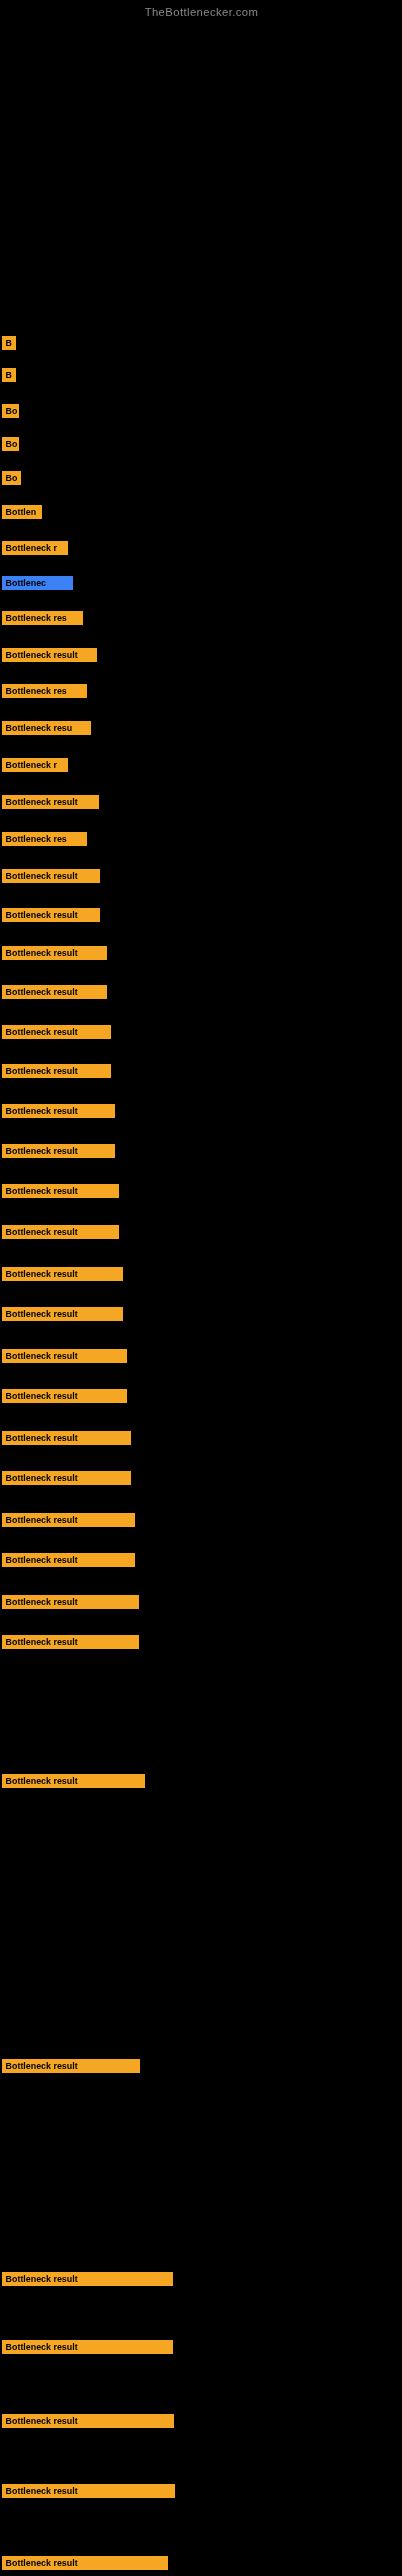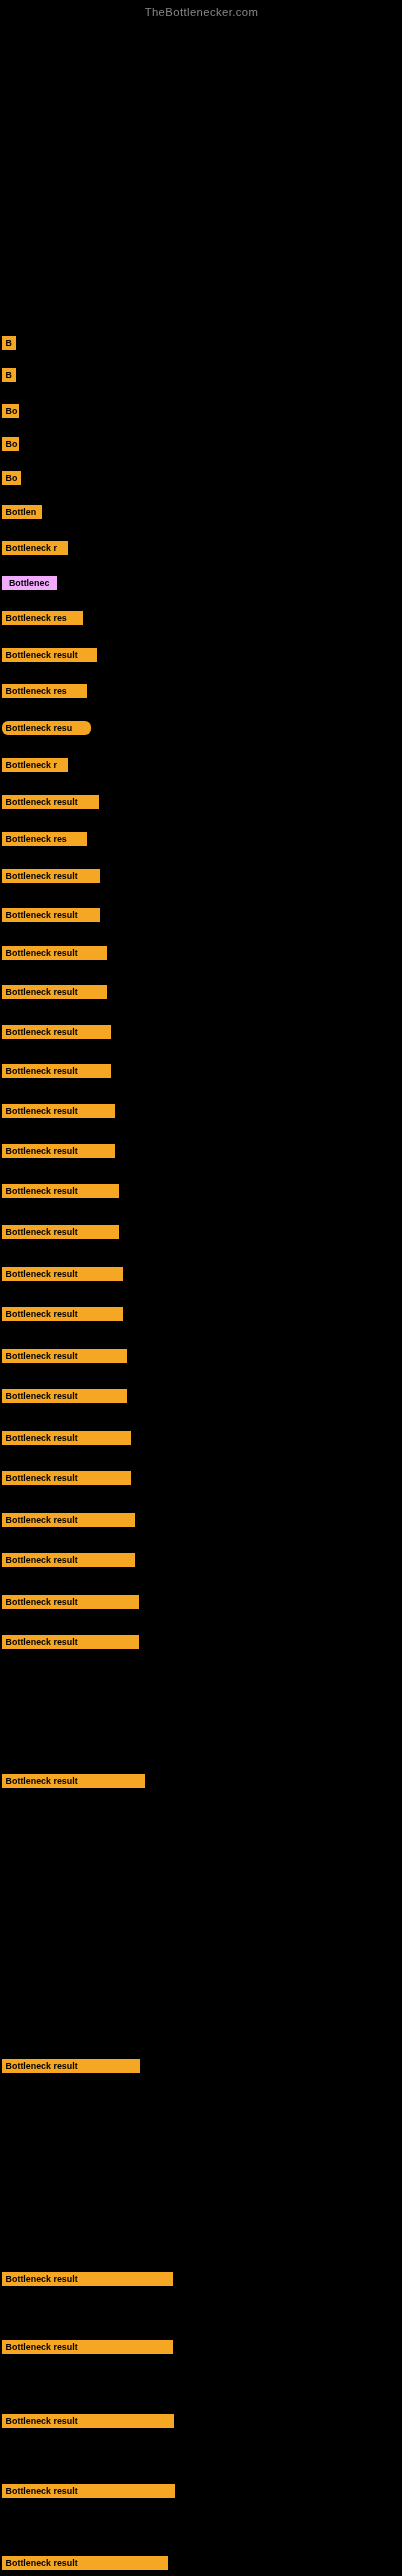--- a/index.html
+++ b/index.html
@@ -28,25 +28,25 @@
 <div class="site-title">TheBottlenecker.com</div>
 
 <div id="items-wrapper" style="position: relative; width: 403px; height: 2576px;">
 <div style="position: absolute; top: 314px; left: 1.6px;"><span style="display: inline-block; background-color: rgb(245, 166, 35); color: rgb(0, 0, 0); font-size: 8.9px; font-weight: bold; padding: 2.4px 4px; width: 14.5px; white-space: nowrap; overflow: hidden;">B</span></div>
     <div style="position: absolute; top: 346px; left: 1.6px;"><span style="display: inline-block; background-color: rgb(245, 166, 35); color: rgb(0, 0, 0); font-size: 8.9px; font-weight: bold; padding: 2.4px 4px; width: 14.5px; white-space: nowrap; overflow: hidden;">B</span></div>
     <div style="position: absolute; top: 382px; left: 1.6px;"><span style="display: inline-block; background-color: rgb(245, 166, 35); color: rgb(0, 0, 0); font-size: 8.9px; font-weight: bold; padding: 2.4px 4px; width: 17.7px; white-space: nowrap; overflow: hidden;">Bo</span></div>
     <div style="position: absolute; top: 415px; left: 1.6px;"><span style="display: inline-block; background-color: rgb(245, 166, 35); color: rgb(0, 0, 0); font-size: 8.9px; font-weight: bold; padding: 2.4px 4px; width: 17.7px; white-space: nowrap; overflow: hidden;">Bo</span></div>
     <div style="position: absolute; top: 449px; left: 1.6px;"><span style="display: inline-block; background-color: rgb(245, 166, 35); color: rgb(0, 0, 0); font-size: 8.9px; font-weight: bold; padding: 2.4px 4px; width: 19.3px; white-space: nowrap; overflow: hidden;">Bo</span></div>
     <div style="position: absolute; top: 483px; left: 1.6px;"><span style="display: inline-block; background-color: rgb(245, 166, 35); color: rgb(0, 0, 0); font-size: 8.9px; font-weight: bold; padding: 2.4px 4px; width: 40px; white-space: nowrap; overflow: hidden;">Bottlen</span></div>
     <div style="position: absolute; top: 519px; left: 1.6px;"><span style="display: inline-block; background-color: rgb(245, 166, 35); color: rgb(0, 0, 0); font-size: 8.9px; font-weight: bold; padding: 2.4px 4px; width: 66px; white-space: nowrap; overflow: hidden;">Bottleneck r</span></div>
-    <div style="position: absolute; top: 554px; left: 1.6px;"><span style="display: inline-block; background-color: #f0abfc; color: rgb(0, 0, 0); font-size: 8.9px; font-weight: bold; padding: 2.4px 4px; width: 55px; white-space: nowrap; overflow: hidden; text-align: center;">Bottlenec</span></div>
+    <div style="position: absolute; top: 554px; left: 1.6px;"><span style="display: inline-block; background-color: #3b82f6; color: rgb(0, 0, 0); font-size: 8.9px; font-weight: bold; padding: 2.4px 4px; width: 71px; white-space: nowrap; overflow: hidden;">Bottlenec</span></div>
     <div style="position: absolute; top: 589px; left: 1.6px;"><span style="display: inline-block; background-color: rgb(245, 166, 35); color: rgb(0, 0, 0); font-size: 8.9px; font-weight: bold; padding: 2.4px 4px; width: 81px; white-space: nowrap; overflow: hidden;">Bottleneck res</span></div>
     <div style="position: absolute; top: 626px; left: 1.6px;"><span style="display: inline-block; background-color: rgb(245, 166, 35); color: rgb(0, 0, 0); font-size: 8.9px; font-weight: bold; padding: 2.4px 4px; width: 95px; white-space: nowrap; overflow: hidden;">Bottleneck result</span></div>
     <div style="position: absolute; top: 662px; left: 1.6px;"><span style="display: inline-block; background-color: rgb(245, 166, 35); color: rgb(0, 0, 0); font-size: 8.9px; font-weight: bold; padding: 2.4px 4px; width: 85px; white-space: nowrap; overflow: hidden;">Bottleneck res</span></div>
-    <div style="position: absolute; top: 699px; left: 1.6px;"><span style="display: inline-block; background-color: rgb(245, 166, 35); color: rgb(0, 0, 0); font-size: 8.9px; font-weight: bold; padding: 2.4px 4px; width: 89px; white-space: nowrap; overflow: hidden; border-radius: 6px;">Bottleneck resu</span></div>
+    <div style="position: absolute; top: 699px; left: 1.6px;"><span style="display: inline-block; background-color: rgb(245, 166, 35); color: rgb(0, 0, 0); font-size: 8.9px; font-weight: bold; padding: 2.4px 4px; width: 89px; white-space: nowrap; overflow: hidden;">Bottleneck resu</span></div>
     <div style="position: absolute; top: 736px; left: 1.6px;"><span style="display: inline-block; background-color: rgb(245, 166, 35); color: rgb(0, 0, 0); font-size: 8.9px; font-weight: bold; padding: 2.4px 4px; width: 66px; white-space: nowrap; overflow: hidden;">Bottleneck r</span></div>
     <div style="position: absolute; top: 773px; left: 1.6px;"><span style="display: inline-block; background-color: rgb(245, 166, 35); color: rgb(0, 0, 0); font-size: 8.9px; font-weight: bold; padding: 2.4px 4px; width: 97px; white-space: nowrap; overflow: hidden;">Bottleneck result</span></div>
     <div style="position: absolute; top: 810px; left: 1.6px;"><span style="display: inline-block; background-color: rgb(245, 166, 35); color: rgb(0, 0, 0); font-size: 8.9px; font-weight: bold; padding: 2.4px 4px; width: 85px; white-space: nowrap; overflow: hidden;">Bottleneck res</span></div>
     <div style="position: absolute; top: 847px; left: 1.6px;"><span style="display: inline-block; background-color: rgb(245, 166, 35); color: rgb(0, 0, 0); font-size: 8.9px; font-weight: bold; padding: 2.4px 4px; width: 98px; white-space: nowrap; overflow: hidden;">Bottleneck result</span></div>
     <div style="position: absolute; top: 886px; left: 1.6px;"><span style="display: inline-block; background-color: rgb(245, 166, 35); color: rgb(0, 0, 0); font-size: 8.9px; font-weight: bold; padding: 2.4px 4px; width: 98px; white-space: nowrap; overflow: hidden;">Bottleneck result</span></div>
     <div style="position: absolute; top: 924px; left: 1.6px;"><span style="display: inline-block; background-color: rgb(245, 166, 35); color: rgb(0, 0, 0); font-size: 8.9px; font-weight: bold; padding: 2.4px 4px; width: 105px; white-space: nowrap; overflow: hidden;">Bottleneck result</span></div>
     <div style="position: absolute; top: 963px; left: 1.6px;"><span style="display: inline-block; background-color: rgb(245, 166, 35); color: rgb(0, 0, 0); font-size: 8.9px; font-weight: bold; padding: 2.4px 4px; width: 105px; white-space: nowrap; overflow: hidden;">Bottleneck result</span></div>
     <div style="position: absolute; top: 1003px; left: 1.6px;"><span style="display: inline-block; background-color: rgb(245, 166, 35); color: rgb(0, 0, 0); font-size: 8.9px; font-weight: bold; padding: 2.4px 4px; width: 109px; white-space: nowrap; overflow: hidden;">Bottleneck result</span></div>
     <div style="position: absolute; top: 1042px; left: 1.6px;"><span style="display: inline-block; background-color: rgb(245, 166, 35); color: rgb(0, 0, 0); font-size: 8.9px; font-weight: bold; padding: 2.4px 4px; width: 109px; white-space: nowrap; overflow: hidden;">Bottleneck result</span></div>
     <div style="position: absolute; top: 1082px; left: 1.6px;"><span style="display: inline-block; background-color: rgb(245, 166, 35); color: rgb(0, 0, 0); font-size: 8.9px; font-weight: bold; padding: 2.4px 4px; width: 113px; white-space: nowrap; overflow: hidden;">Bottleneck result</span></div>

